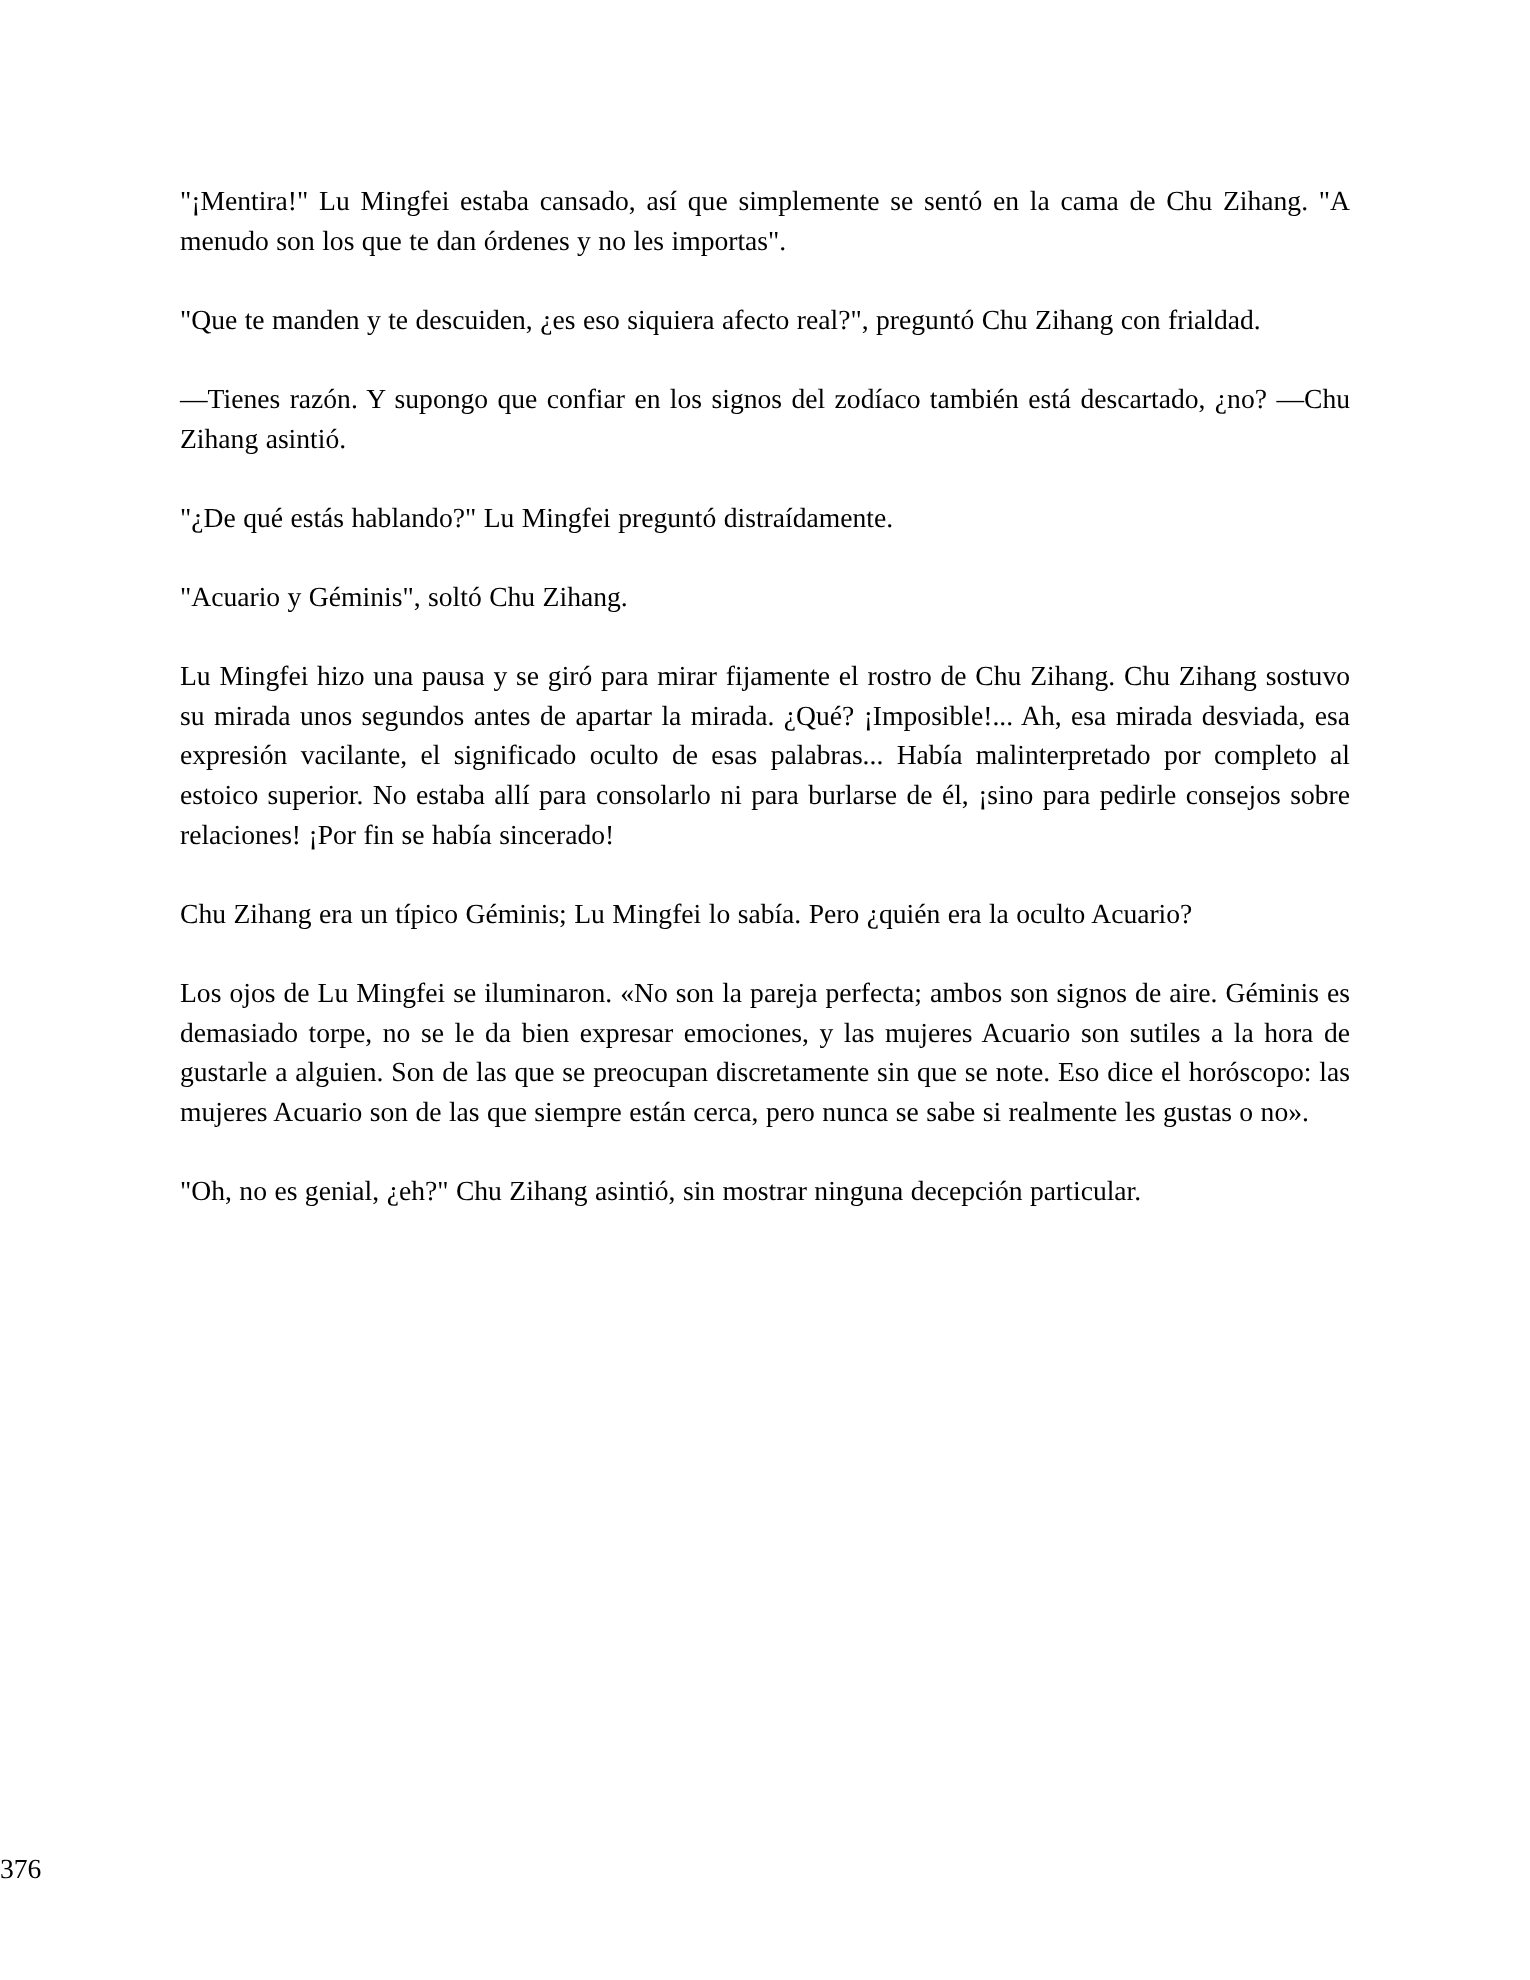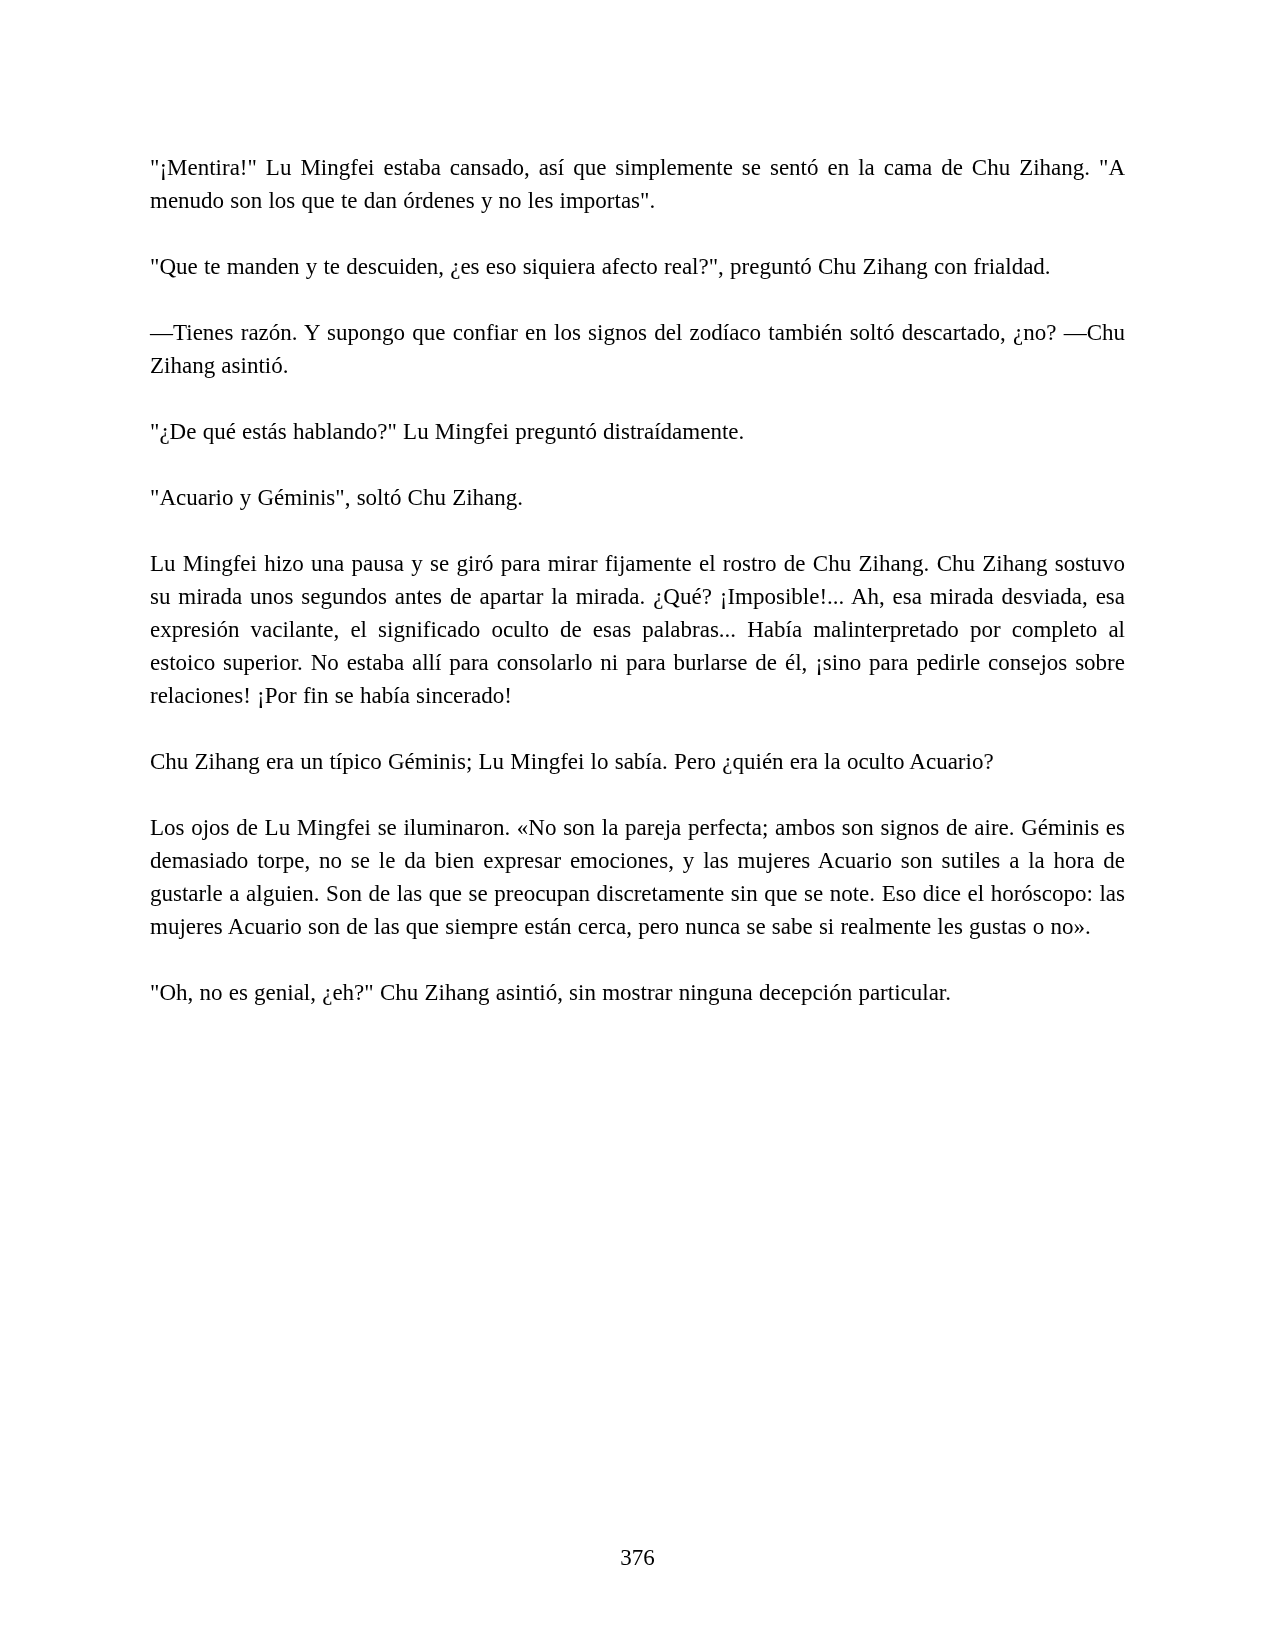--- a/index.html
+++ b/index.html
@@ -27,33 +27,32 @@
     font-size: 23px;
     line-height: 33px;
     text-align: justify;
     word-spacing: 0.02em;
   }
   .page-footer {
     position: absolute;
     left: 0;
     top: 1544px;
     width: 100%;
-    text-align: center;
     font-size: 23px;
     line-height: 28px;
   }
 </style>
 </head>
 <body>
 
 <div class="page">
   <div class="page-body">
     <p class="para">"¡Mentira!" Lu Mingfei estaba cansado, así que simplemente se sentó en la cama de Chu Zihang. "A menudo son los que te dan órdenes y no les importas".</p>
     <p class="para">"Que te manden y te descuiden, ¿es eso siquiera afecto real?", preguntó Chu Zihang con frialdad.</p>
-    <p class="para">—Tienes razón. Y supongo que confiar en los signos del zodíaco también soltó descartado, ¿no? —Chu Zihang asintió.</p>
+    <p class="para">—Tienes razón. Y supongo que confiar en los signos del zodíaco también está descartado, ¿no? —Chu Zihang asintió.</p>
     <p class="para">"¿De qué estás hablando?" Lu Mingfei preguntó distraídamente.</p>
     <p class="para">"Acuario y Géminis", soltó Chu Zihang.</p>
     <p class="para">Lu Mingfei hizo una pausa y se giró para mirar fijamente el rostro de Chu Zihang. Chu Zihang sostuvo su mirada unos segundos antes de apartar la mirada. ¿Qué? ¡Imposible!... Ah, esa mirada desviada, esa expresión vacilante, el significado oculto de esas palabras... Había malinterpretado por completo al estoico superior. No estaba allí para consolarlo ni para burlarse de él, ¡sino para pedirle consejos sobre relaciones! ¡Por fin se había sincerado!</p>
     <p class="para">Chu Zihang era un típico Géminis; Lu Mingfei lo sabía. Pero ¿quién era la oculto Acuario?</p>
     <p class="para">Los ojos de Lu Mingfei se iluminaron. «No son la pareja perfecta; ambos son signos de aire. Géminis es demasiado torpe, no se le da bien expresar emociones, y las mujeres Acuario son sutiles a la hora de gustarle a alguien. Son de las que se preocupan discretamente sin que se note. Eso dice el horóscopo: las mujeres Acuario son de las que siempre están cerca, pero nunca se sabe si realmente les gustas o no».</p>
     <p class="para">"Oh, no es genial, ¿eh?" Chu Zihang asintió, sin mostrar ninguna decepción particular.</p>
   </div>
   <div class="page-footer">376</div>
 </div>
 

